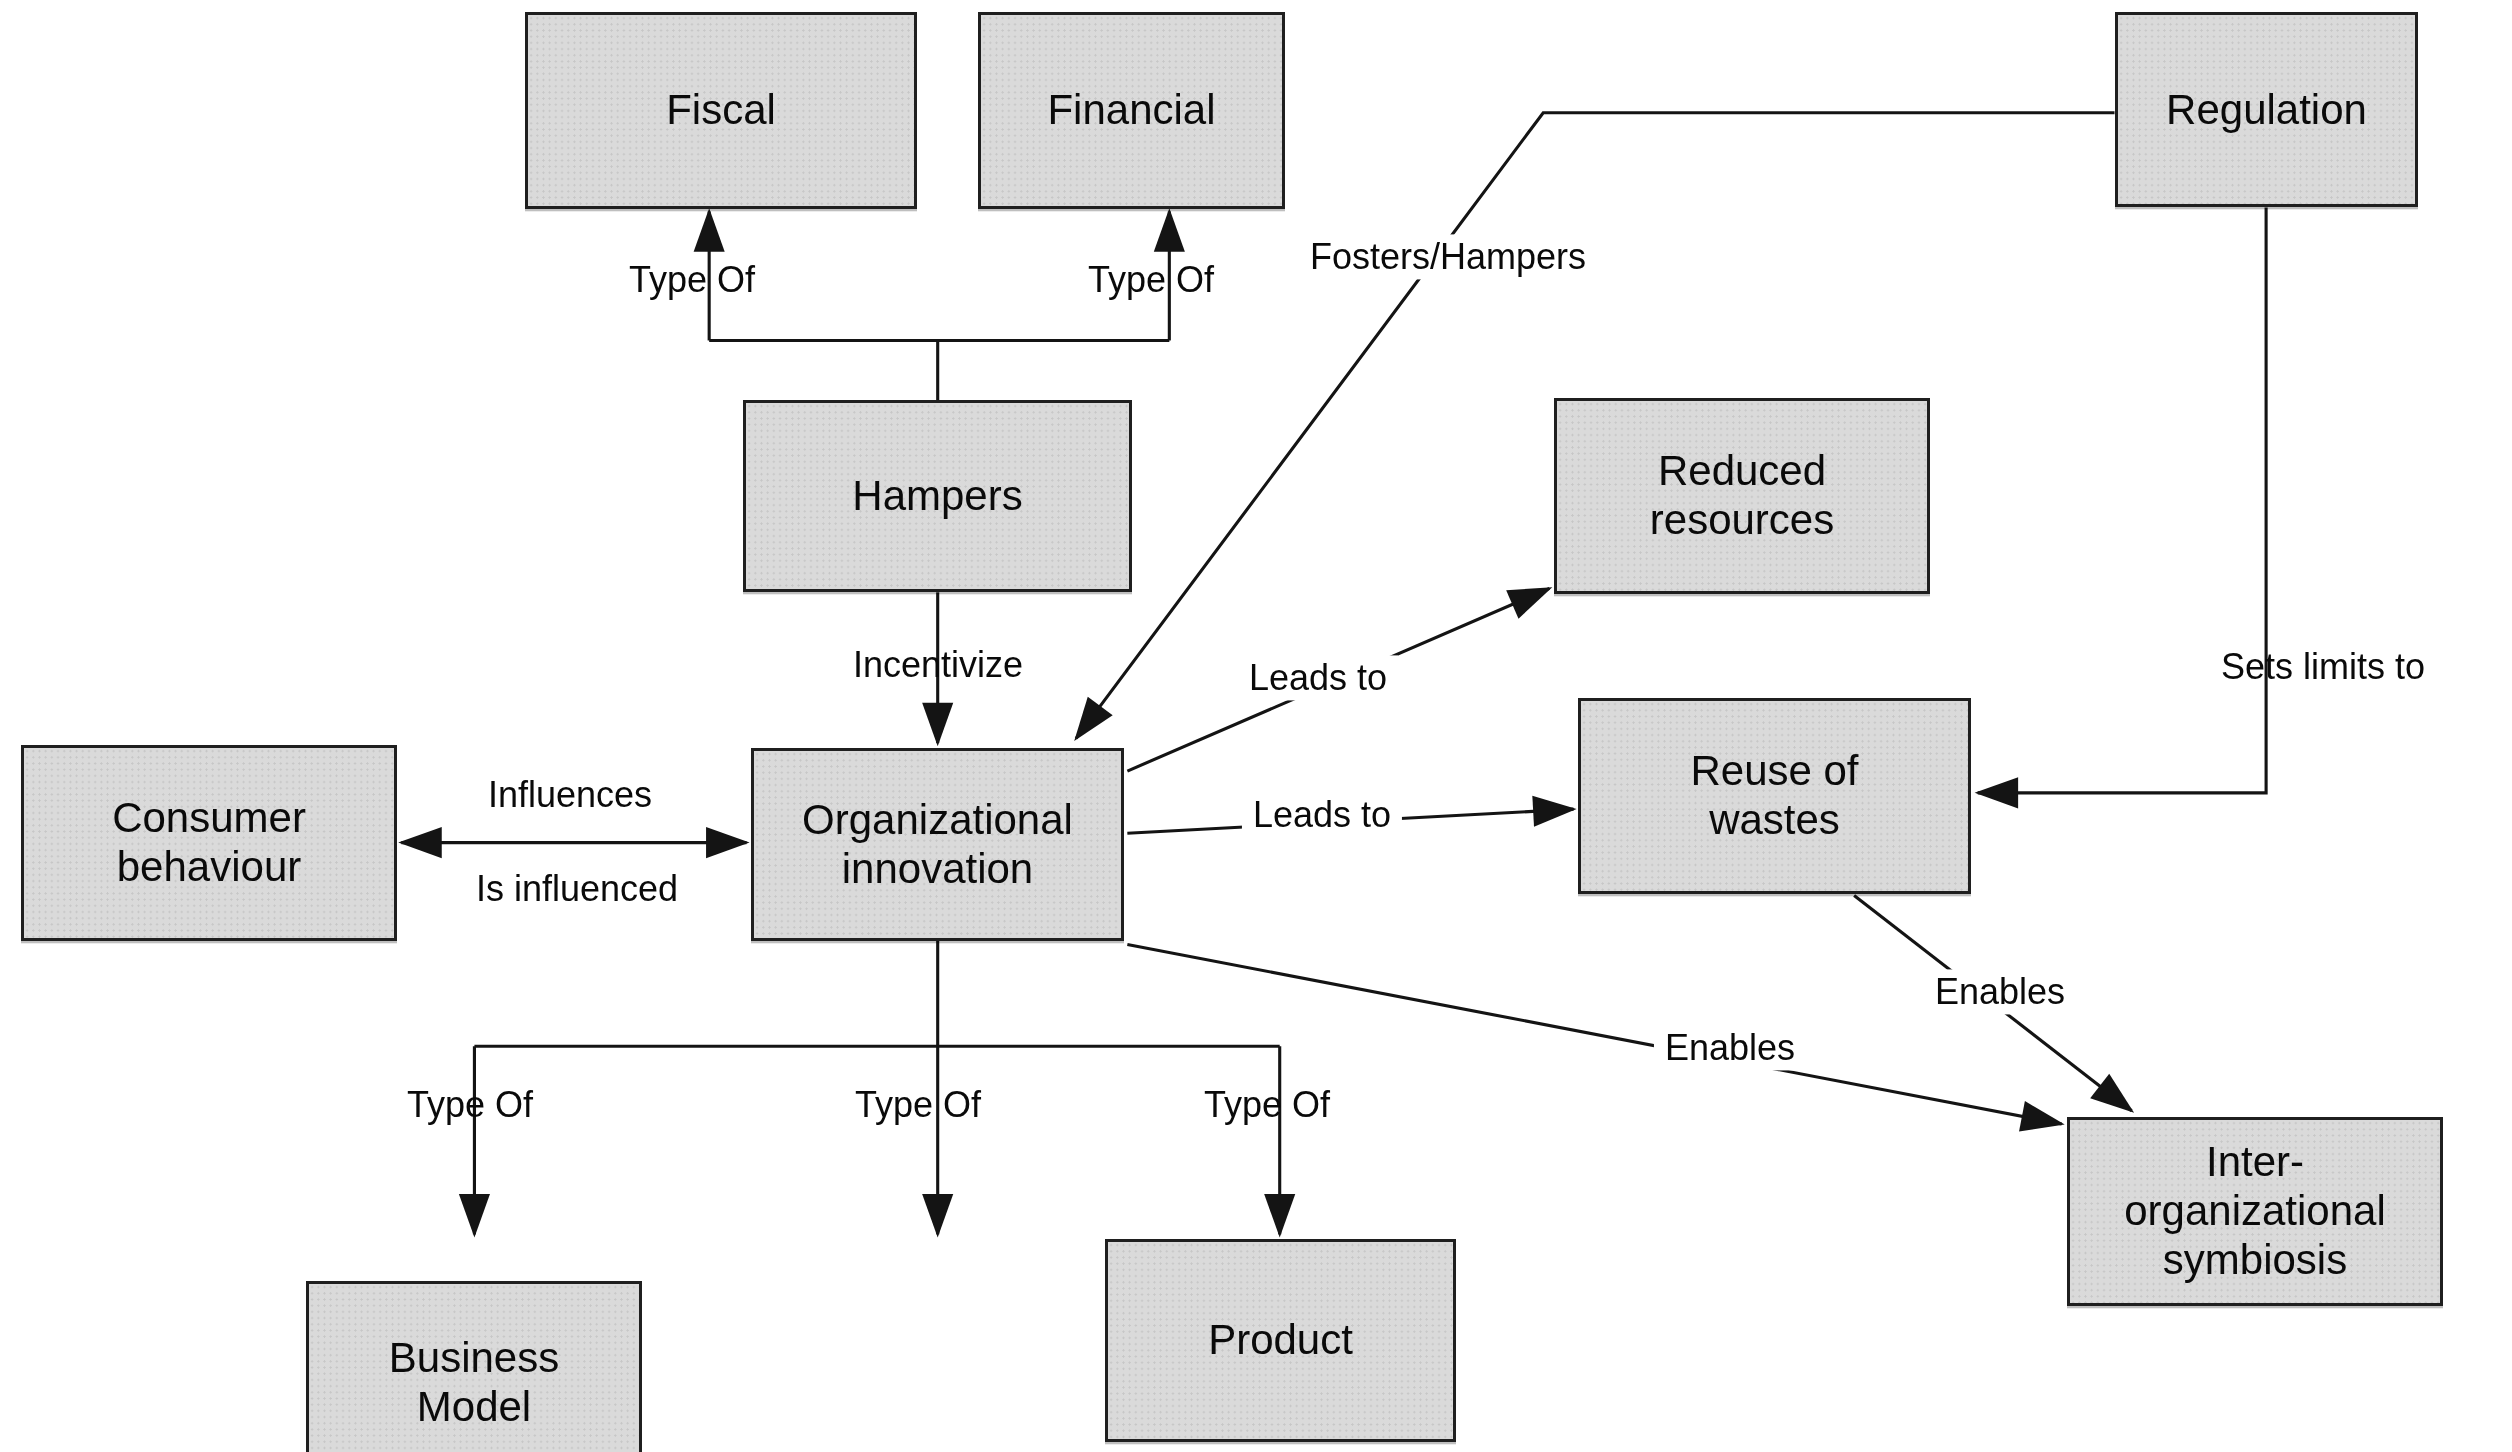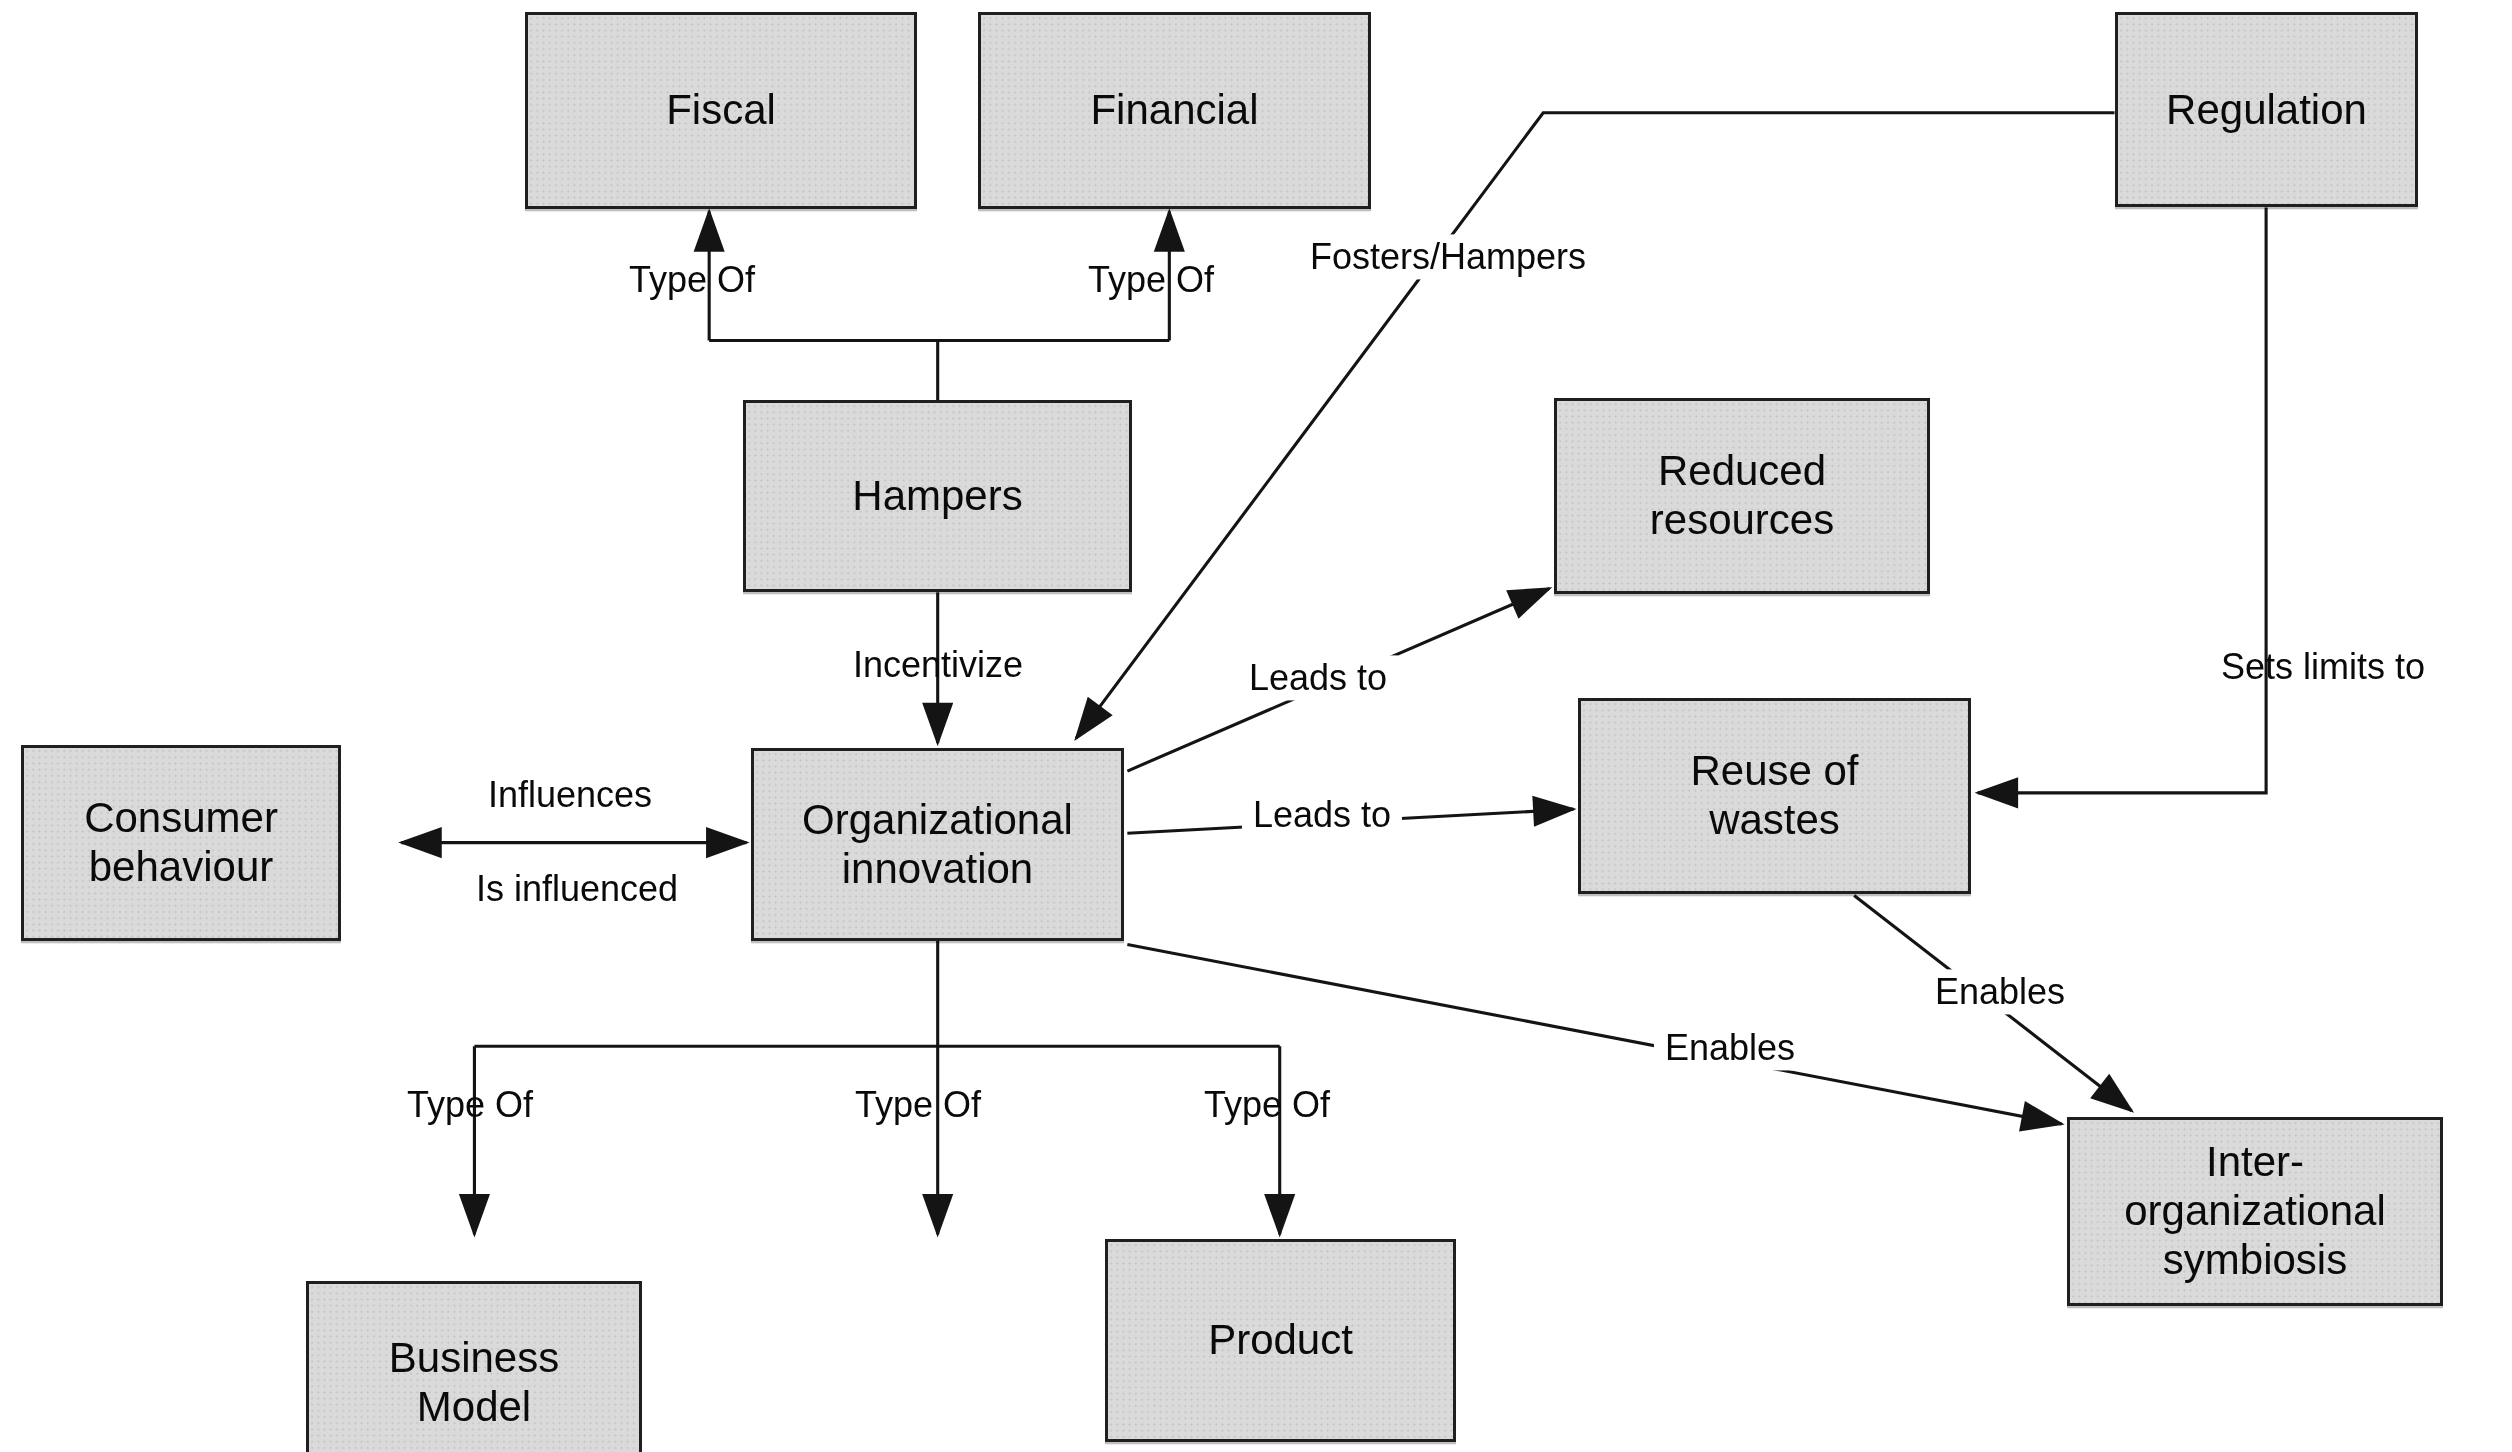--- a/index.html
+++ b/index.html
@@ -18,25 +18,25 @@
     text-align:center;
     background-color:#dadada;
     background-image:radial-gradient(#c7c7c7 1.2px, rgba(0,0,0,0) 1.2px);
     background-size:6.2px 6.2px;
     border:3.9px solid #1f1f1f;
     box-sizing:border-box;
     font-size:42px;line-height:1.16;
     box-shadow:0 2.3px 0 rgba(0,0,0,0.25);
   }
   .n-fiscal   {left:525px;  top:11.7px;   width:392px; height:197px;}
-  .n-financial{left:978px; top:11.7px;   width:393px; height:197px;}
+  .n-financial{left:978px; top:11.7px;   width:307px; height:197px;}
   .n-regulation{left:2115px;top:12.4px;   width:303px; height:195px;}
   .n-stimuli  {left:743px;  top:400px;  width:389px; height:192px;}
   .n-reduced  {left:1554px; top:398px;  width:376px; height:196px; padding:0 43px;}
-  .n-consumer {left:21px;   top:745px;  width:320px; height:196px; padding:0 39px;}
+  .n-consumer {left:21px;   top:745px;  width:376px; height:196px; padding:0 39px;}
   .n-org      {left:751px;  top:748px;  width:373px; height:193px; padding:0 19.4px;}
   .n-reuse    {left:1578px; top:698px;  width:393px; height:196px; padding:0 47px;}
   .n-bm       {left:306px;  top:1281px; width:336px; height:203px; padding:0 66px;}
   .n-process  {left:766px;  top:1239px; width:344px; height:203px;}
   .n-product  {left:1105px; top:1239px; width:351px; height:203px;}
   .n-interorg {left:2067px; top:1117px; width:376px; height:189px; padding:0 27px;}
   .elabel{
     position:absolute;
     transform:translate(-50%,-50%);
     font-size:36px;white-space:nowrap;

